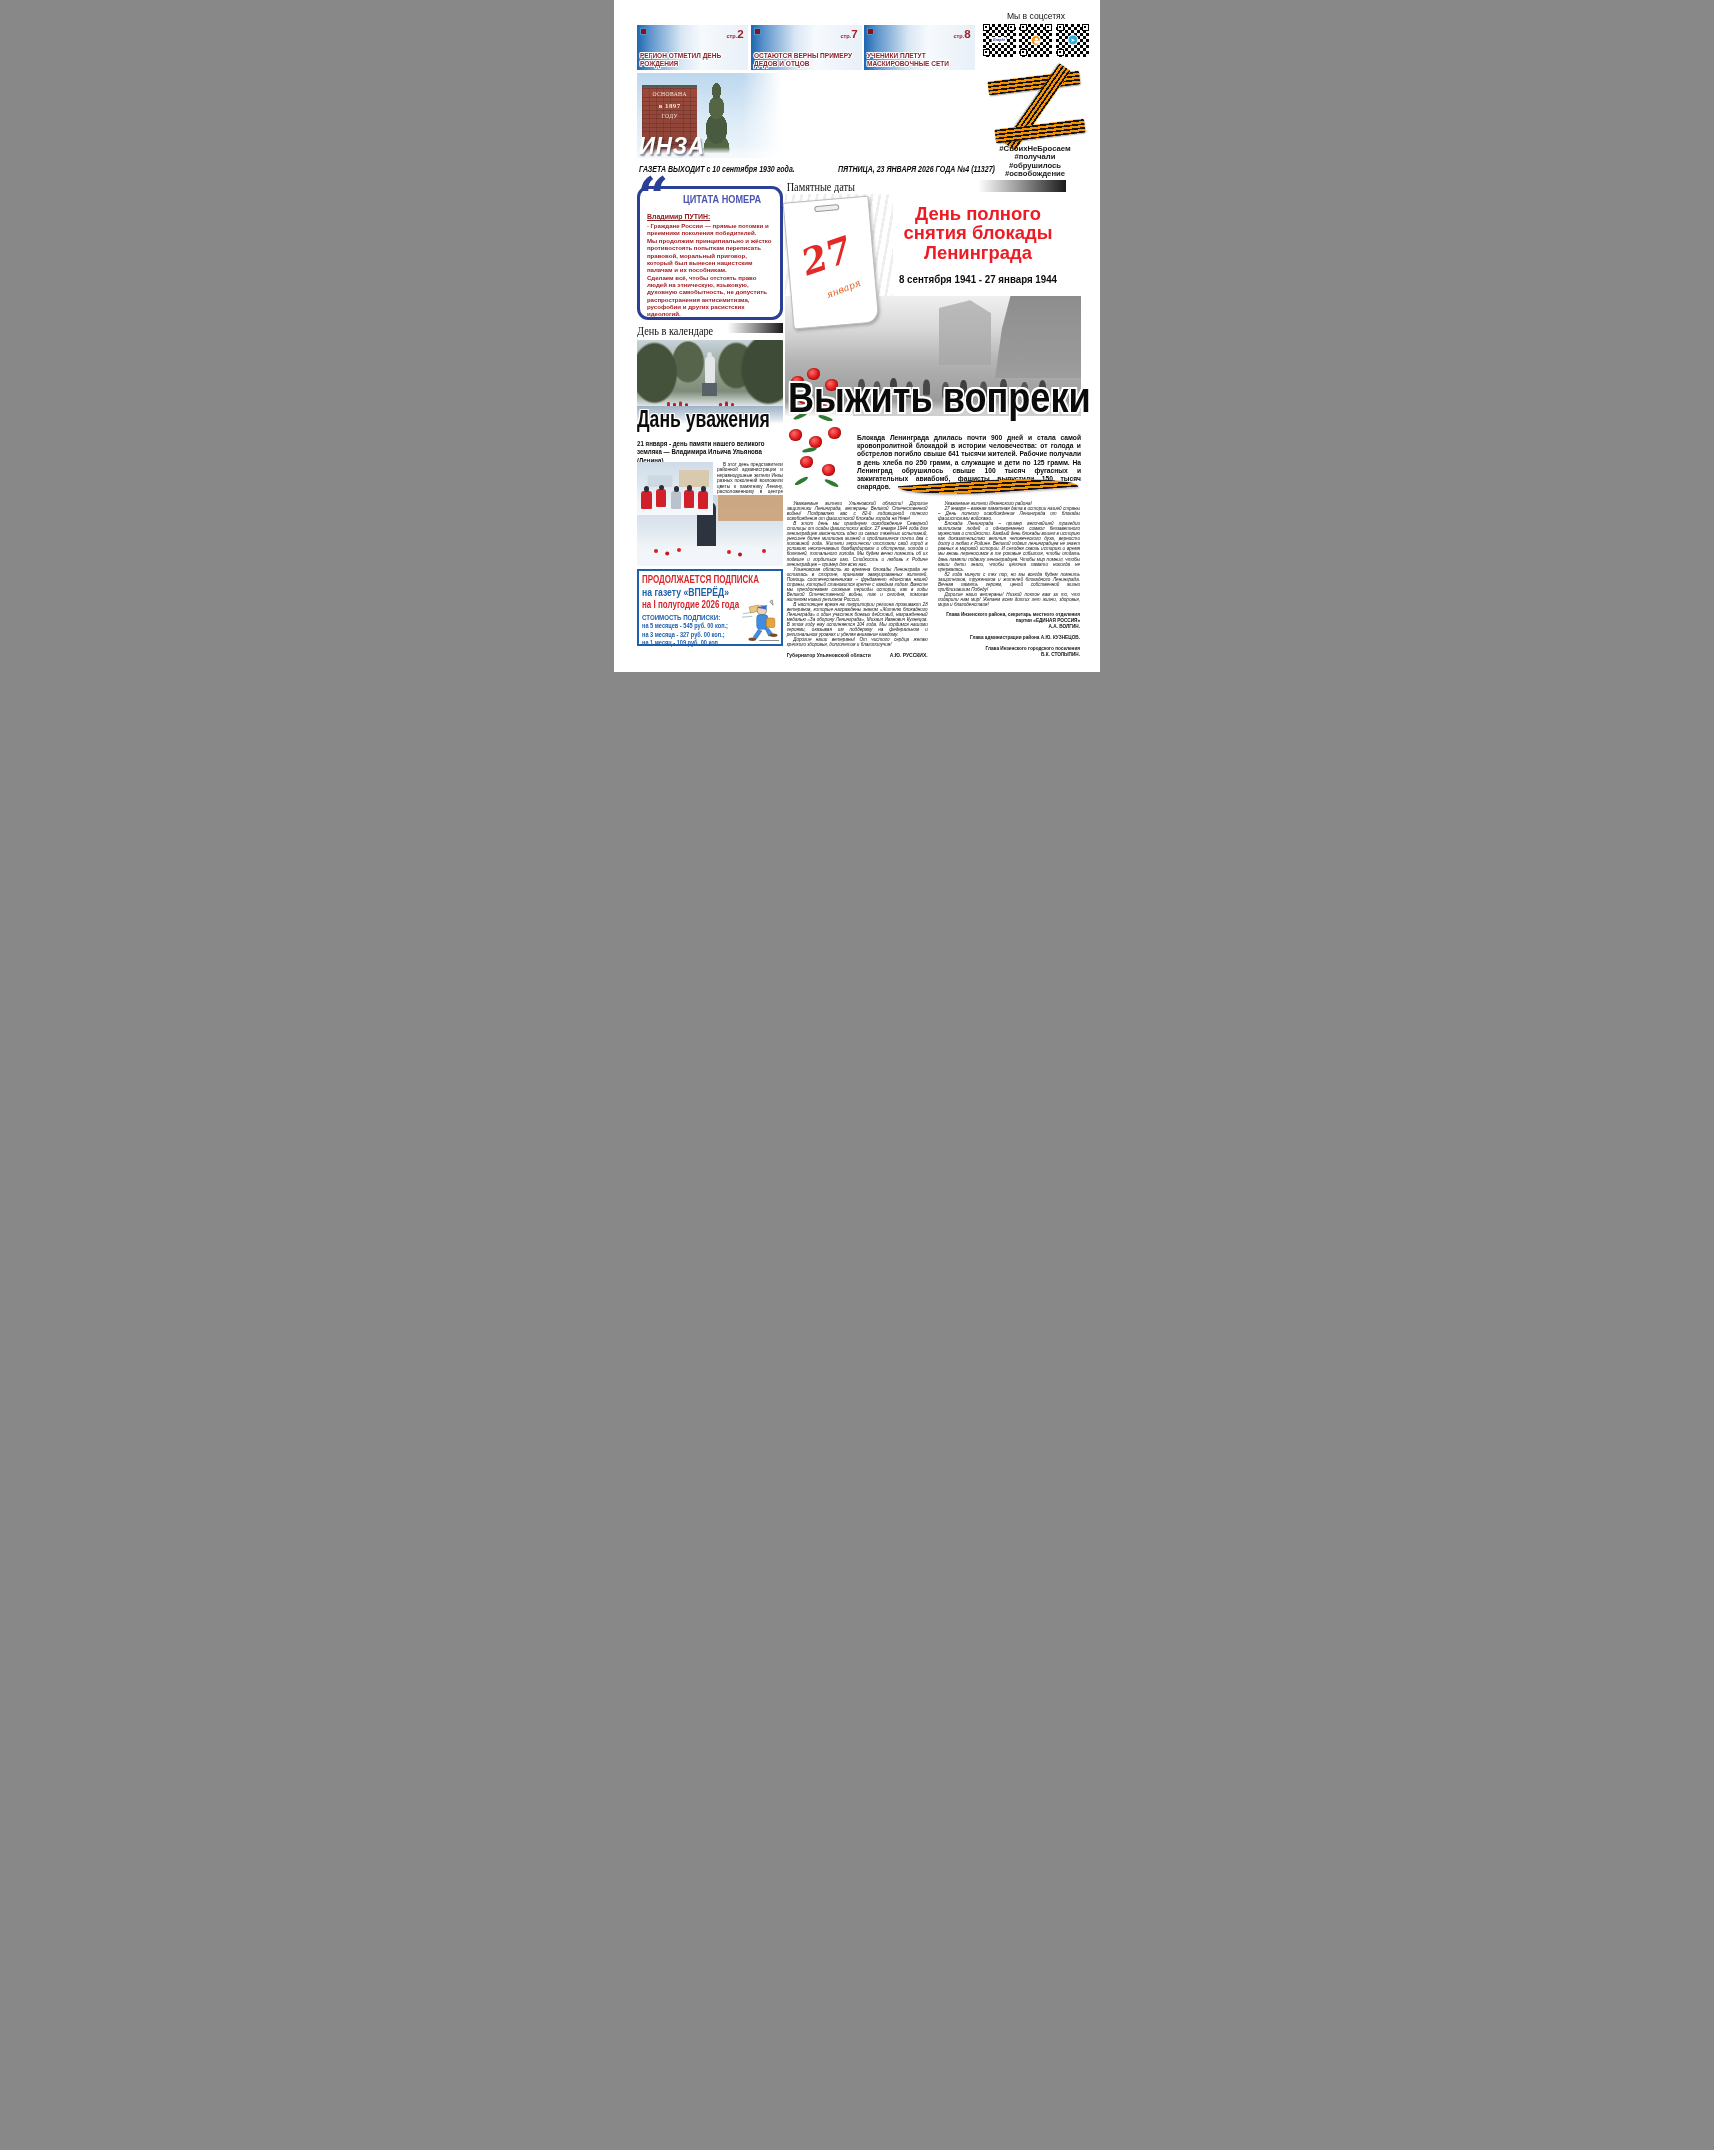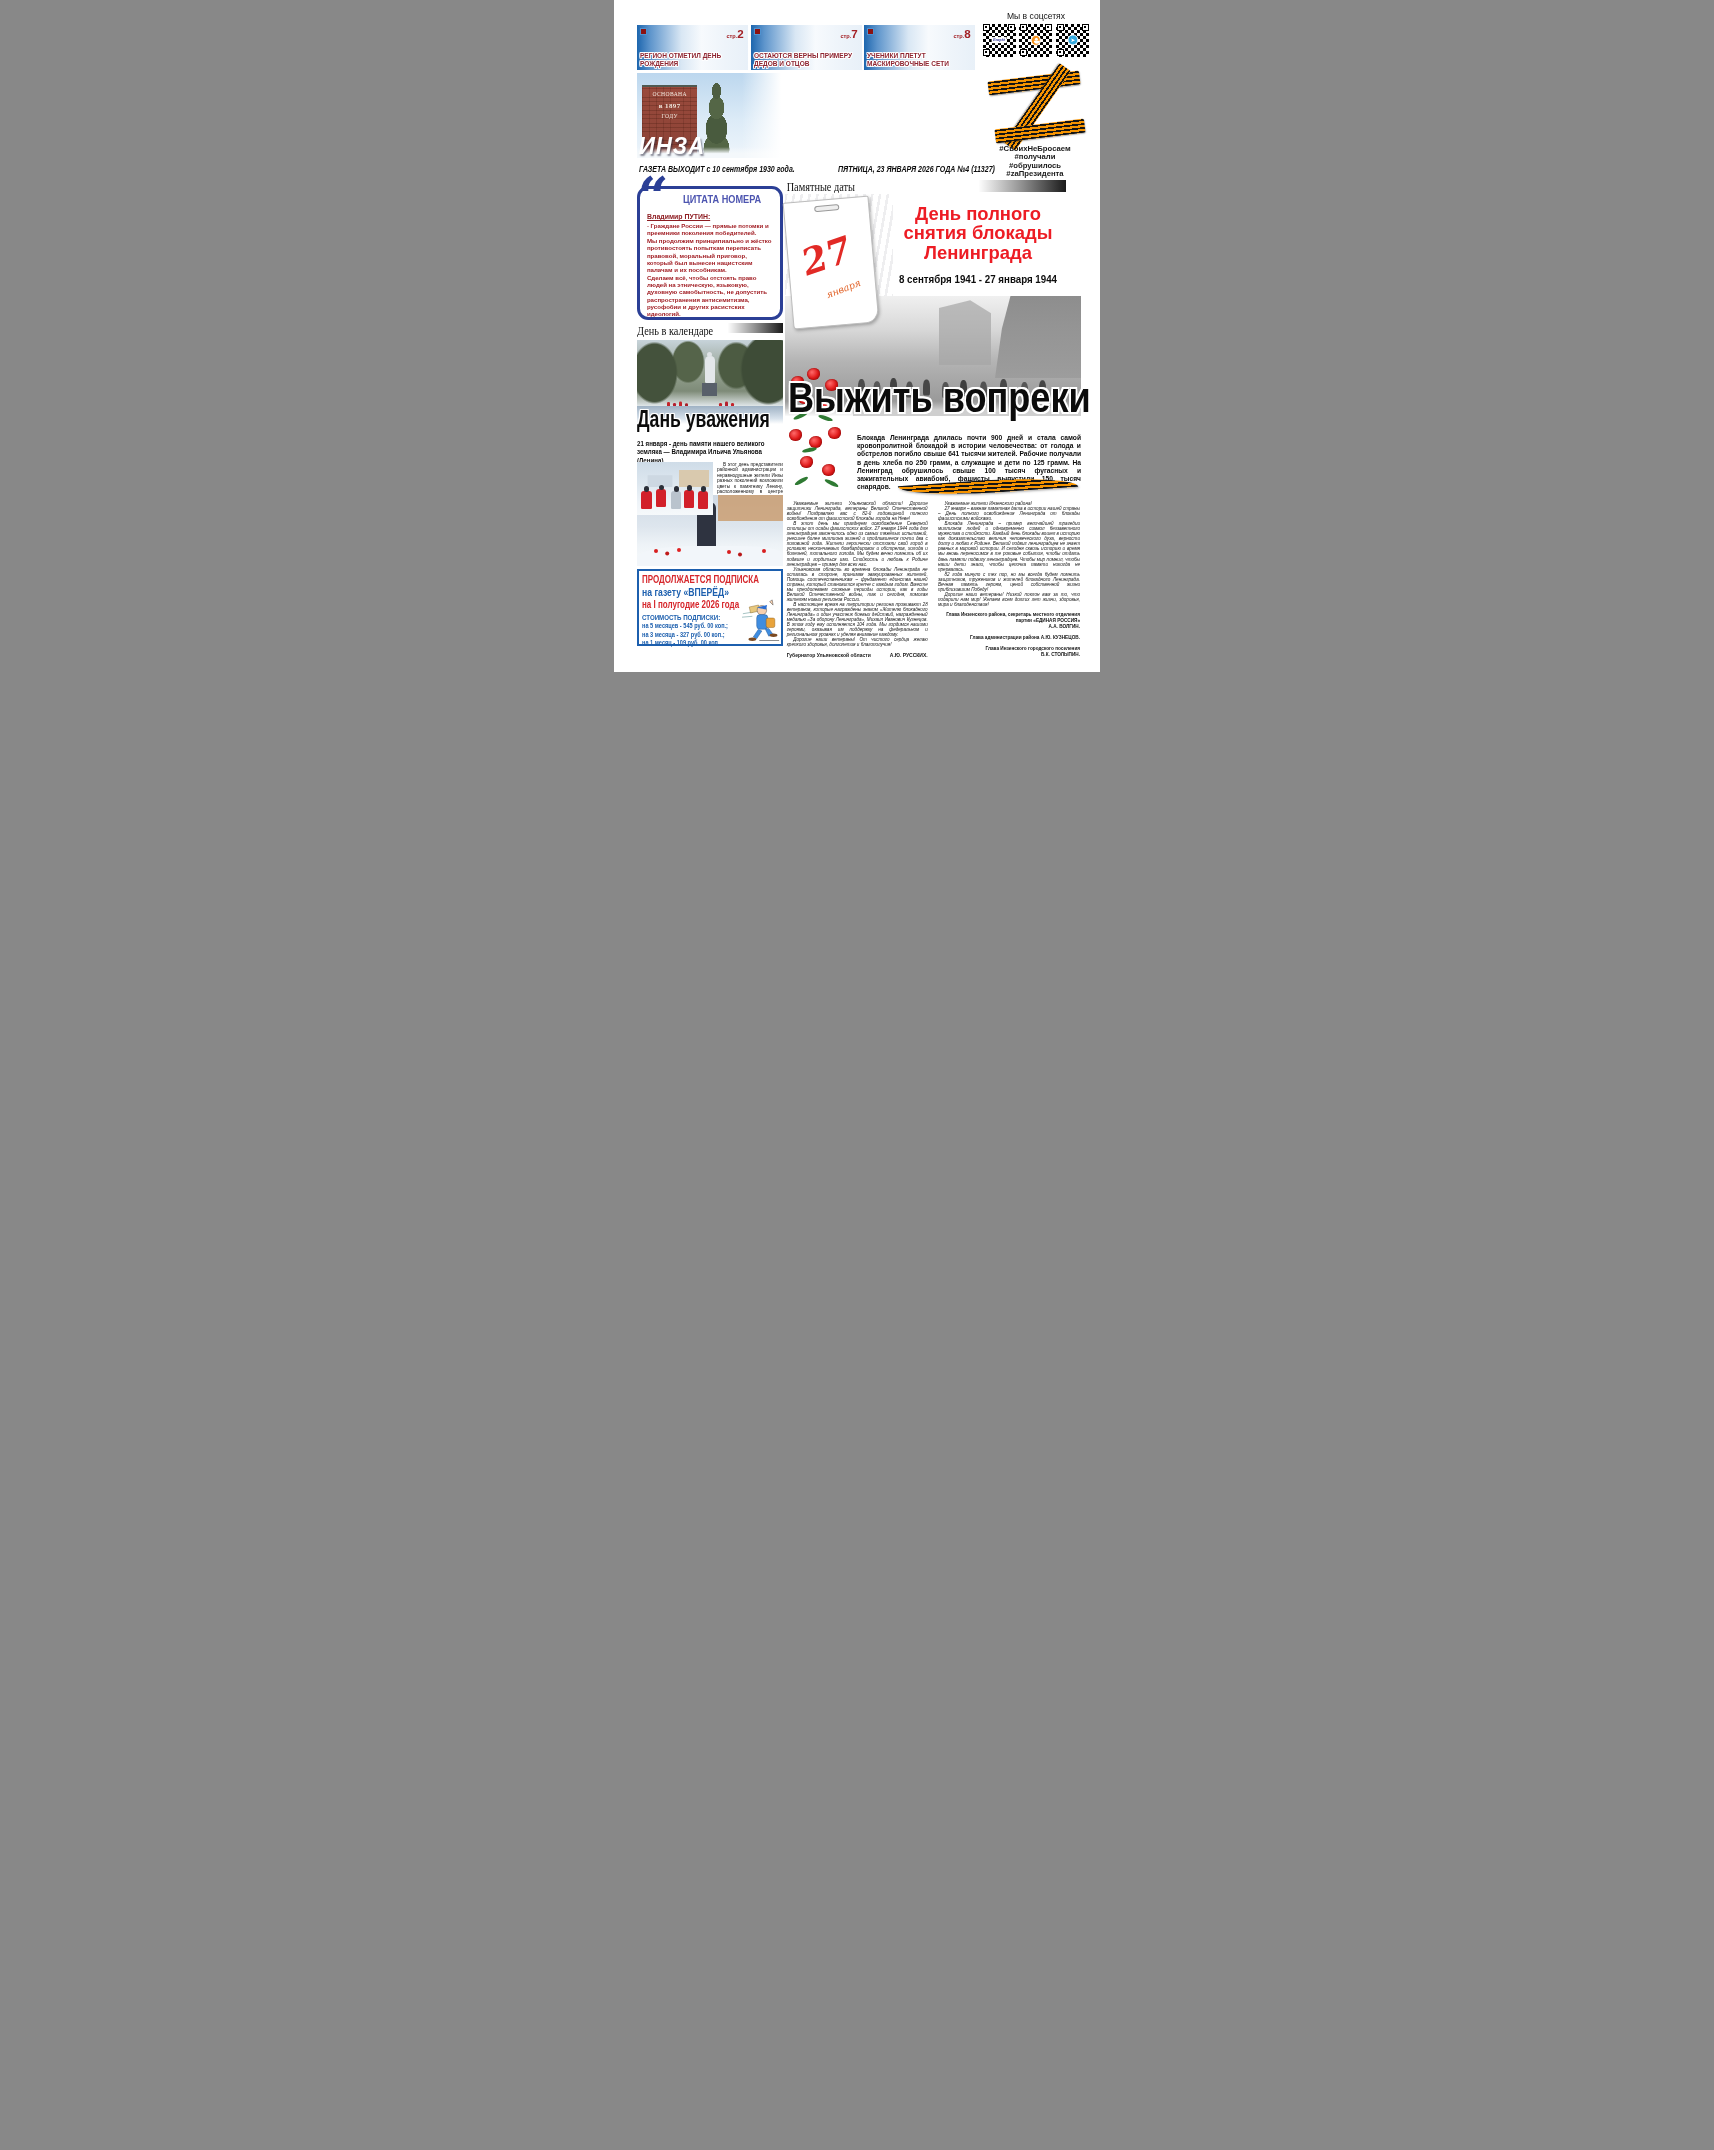--- a/index.html
+++ b/index.html
@@ -202,21 +202,21 @@
   </div>
   <div class="abs zblk">
     <div class="zbar z1"></div>
     <div class="zbar z2"></div>
     <div class="zbar z3"></div>
   </div>
   <div class="abs hashtags">
     <div>#СвоихНеБросаем</div>
     <div>#получали</div>
     <div>#обрушилось</div>
-    <div>#zaПрезидента</div>
+    <div>#освобождение</div>
   </div>
 
   <div class="abs dateline">
     <span>ГАЗЕТА ВЫХОДИТ с 10 сентября 1930 года.</span>
     <span class="dl-r">ПЯТНИЦА, 23 ЯНВАРЯ 2026 ГОДА №4 (11327)</span>
   </div>
 
   <div class="abs leftcol">
 
     <div class="quotebox">

